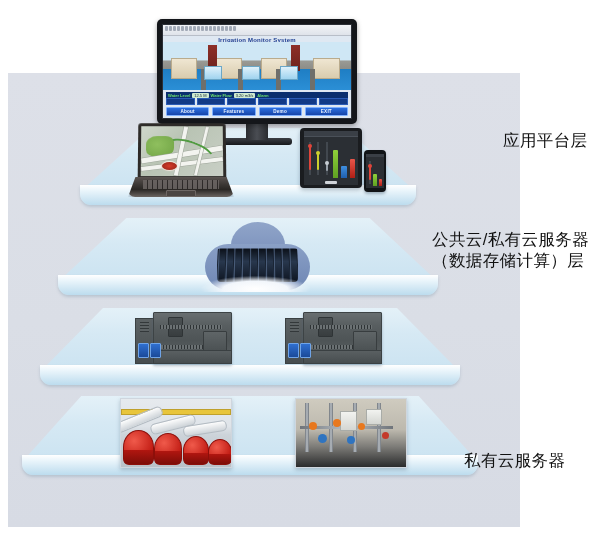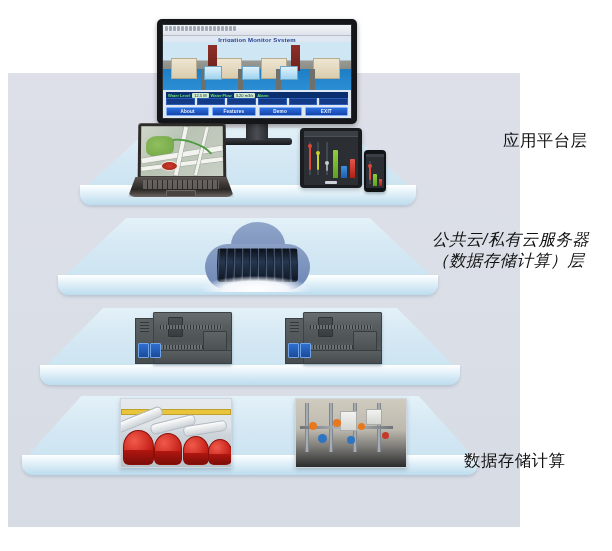--- a/index.html
+++ b/index.html
@@ -33,21 +33,21 @@
   .shelf3 .lip{left:0;width:420px;}
 
   .shelf4{left:22px;top:396px;width:456px;height:66px;}
   .shelf4 .top{clip-path:polygon(13% 0%,87% 0%,100% 100%,0% 100%);}
   .shelf4 .lip{left:0;width:456px;}
 
   
   .layer-label{position:absolute;color:#111;font-size:16.5px;line-height:21px;
                letter-spacing:.4px;white-space:pre-line;}
   .lbl1{left:464px;top:130px;margin-left:39px;}
-  .lbl2{left:432px;top:229px;font-style:italic;}
+  .lbl2{left:432px;top:229px;}
   .lbl3{left:433px;top:352px;}
   .lbl4{left:464px;top:450px;}
 
   
   .monitor{position:absolute;left:157px;top:19px;width:200px;height:105px;
            background:#14161a;border-radius:5px;padding:5px;box-sizing:border-box;
            box-shadow:0 2px 5px rgba(0,0,0,.35);}
   .mon-screen{width:100%;height:100%;border:1px solid #2b2f36;box-sizing:border-box;
               background:#dfe8f2;position:relative;overflow:hidden;}
   .mon-toolbar{height:8px;background:linear-gradient(180deg,#f2f4f7,#dfe3ea);
@@ -439,15 +439,15 @@
       <div class="vknob" style="left:56%;top:36%;width:7px;height:7px;background:#e8781e;"></div>
       <div class="vknob" style="left:20%;top:52%;width:9px;height:9px;background:#2f74c0;"></div>
       <div class="vknob" style="left:46%;top:54%;width:8px;height:8px;background:#2f74c0;"></div>
       <div class="vknob" style="left:78%;top:48%;width:7px;height:7px;background:#c43a2a;"></div>
     </div>
   </div>
 
   <div class="layer-label lbl1">应用平台层</div>
   <div class="layer-label lbl2">公共云/私有云服务器
 （数据存储计算）层</div>
-  <div class="layer-label lbl4">数据存储计算</div>
+  <div class="layer-label lbl4">私有云服务器</div>
 
 </div>
 
 </body></html>

